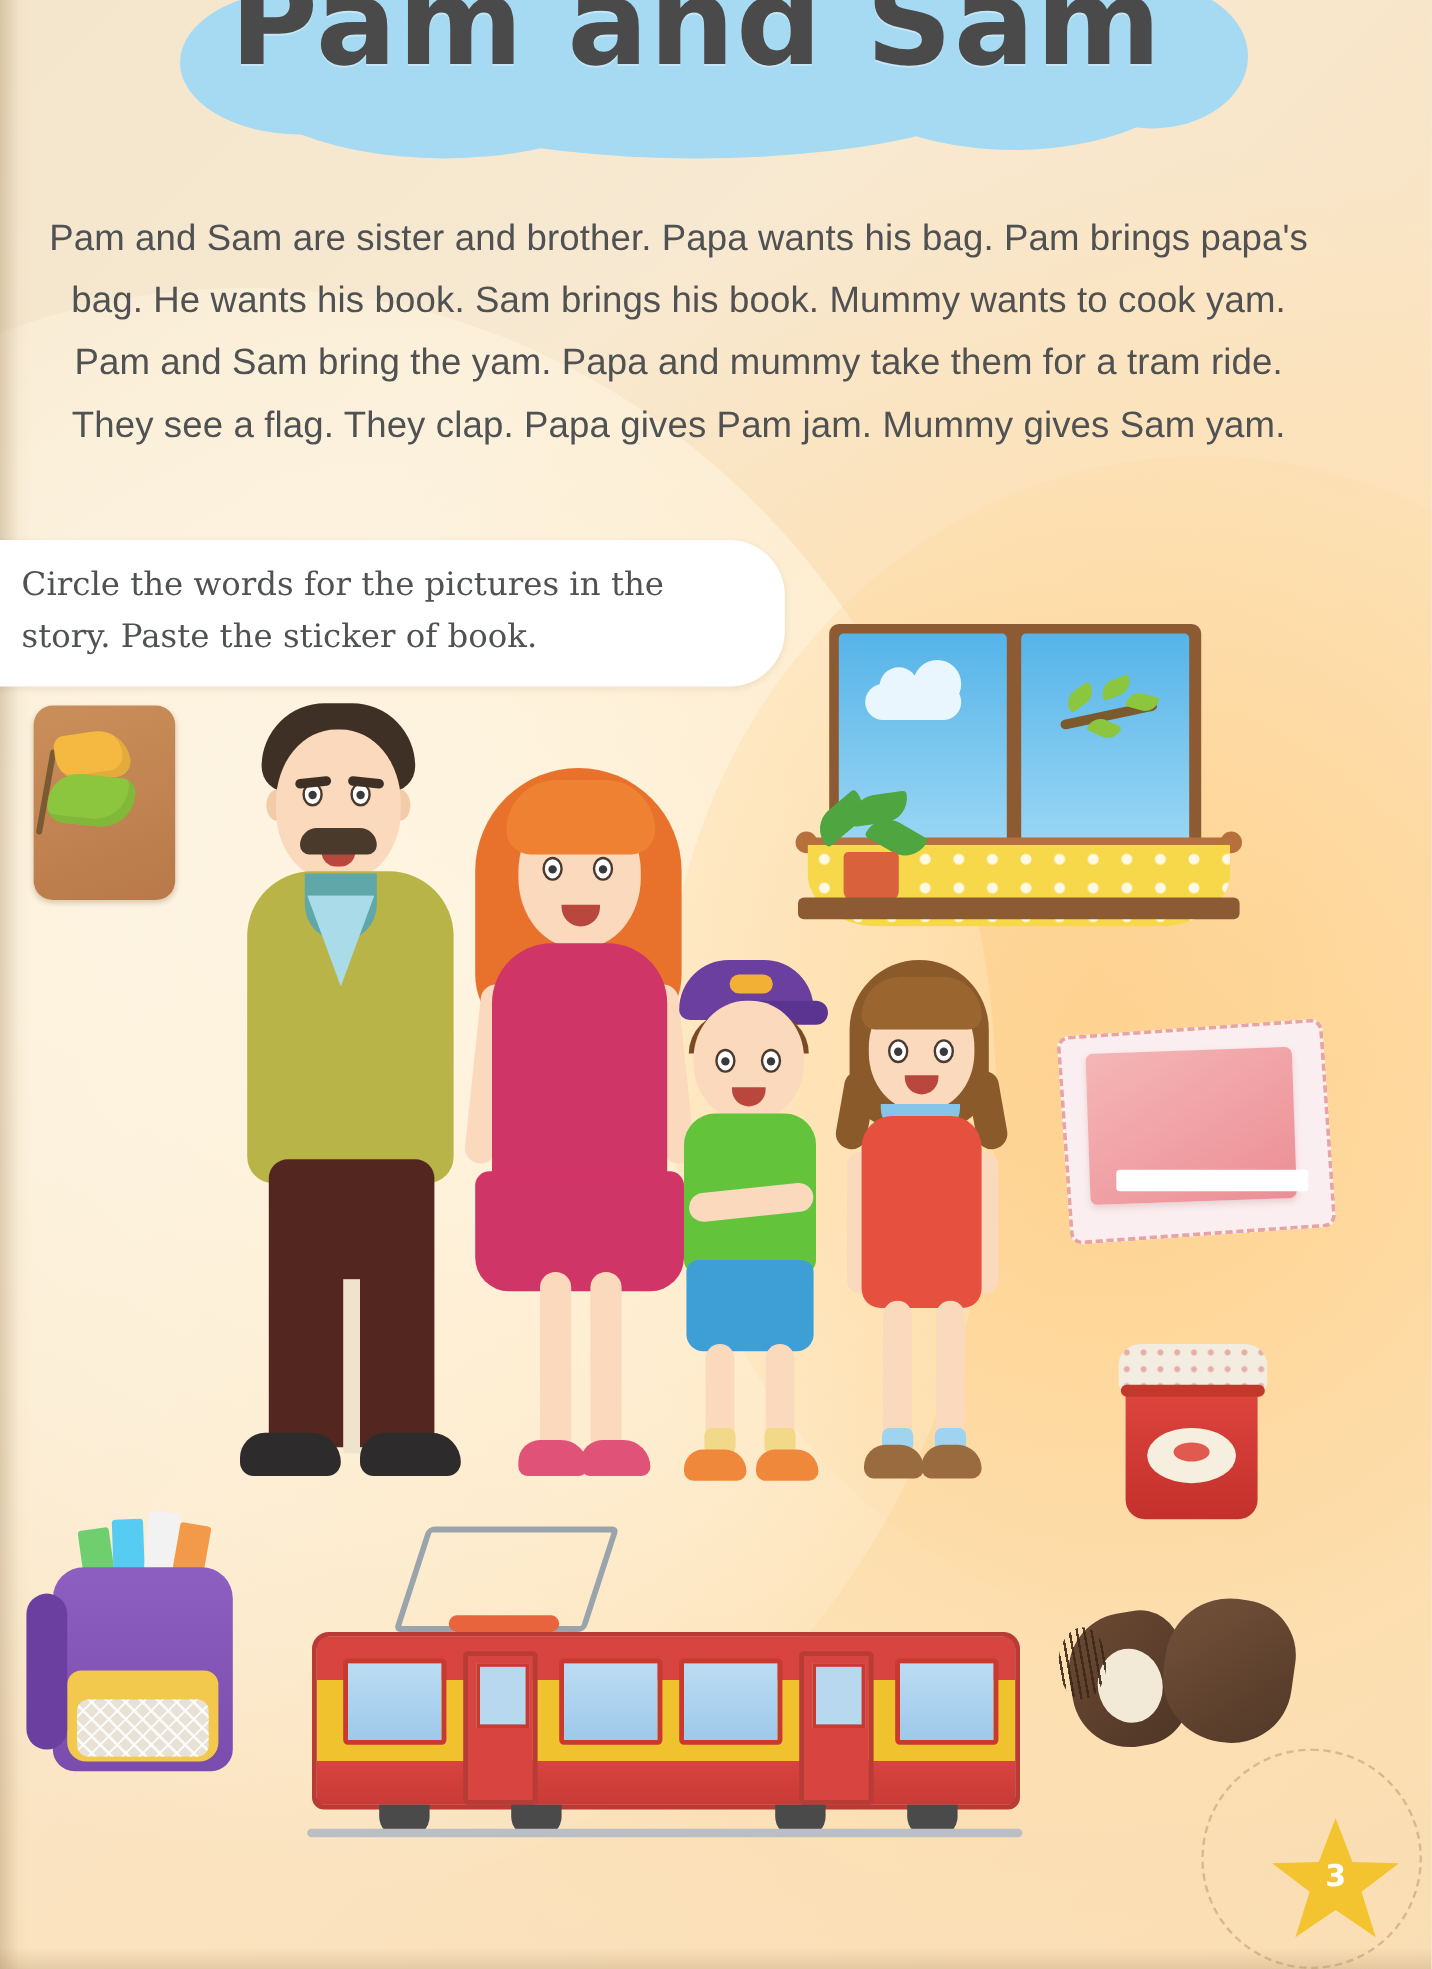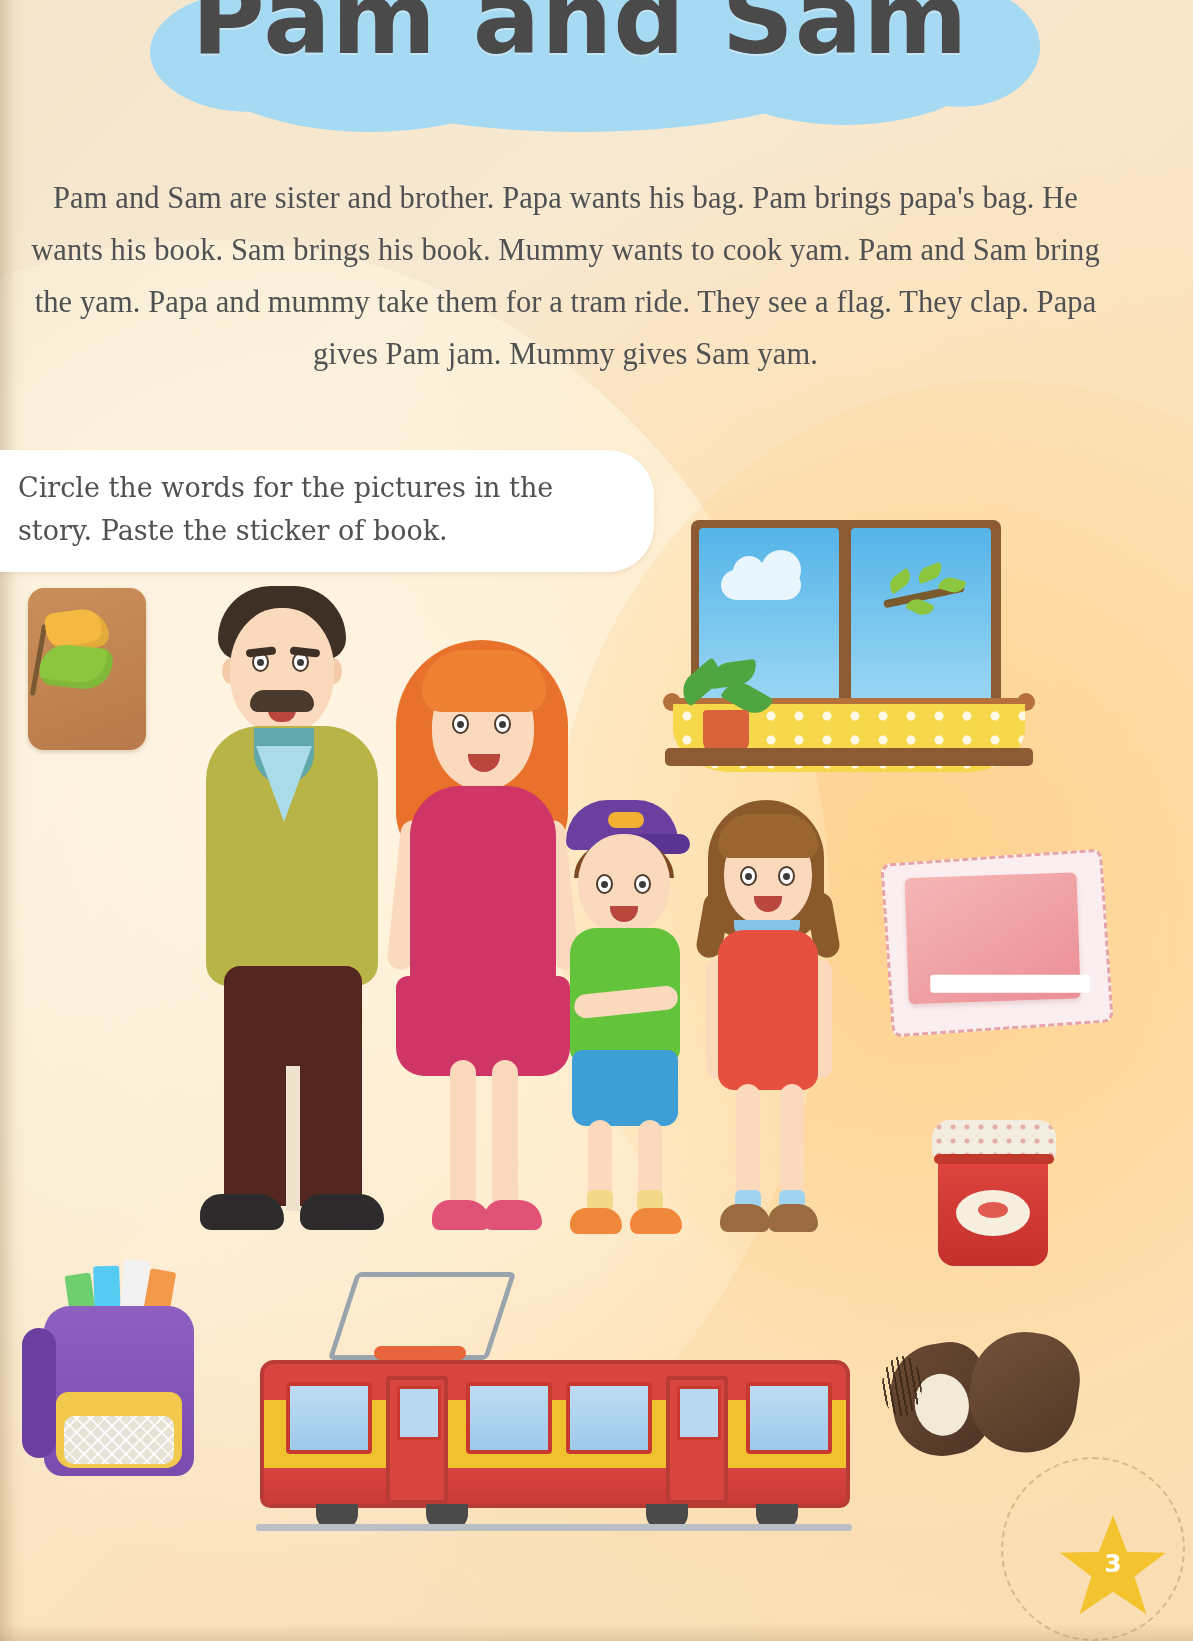--- a/index.html
+++ b/index.html
@@ -90,21 +90,21 @@
     text-shadow: 0 2px 0 rgba(255,255,255,0.35);
   }
 
   
   .story {
     position: absolute;
     left: 28px;
     top: 172px;
     width: 1075px;
     text-align: center;
-    font-family: Liberation Serif, serif;
+    font-family: Liberation Sans, sans-serif;
     font-size: 30.5px;
     line-height: 52px;
     color: #4f5152;
     letter-spacing: 0.1px;
   }
 
   
   .instruction {
     position: absolute;
     left: -18px;

